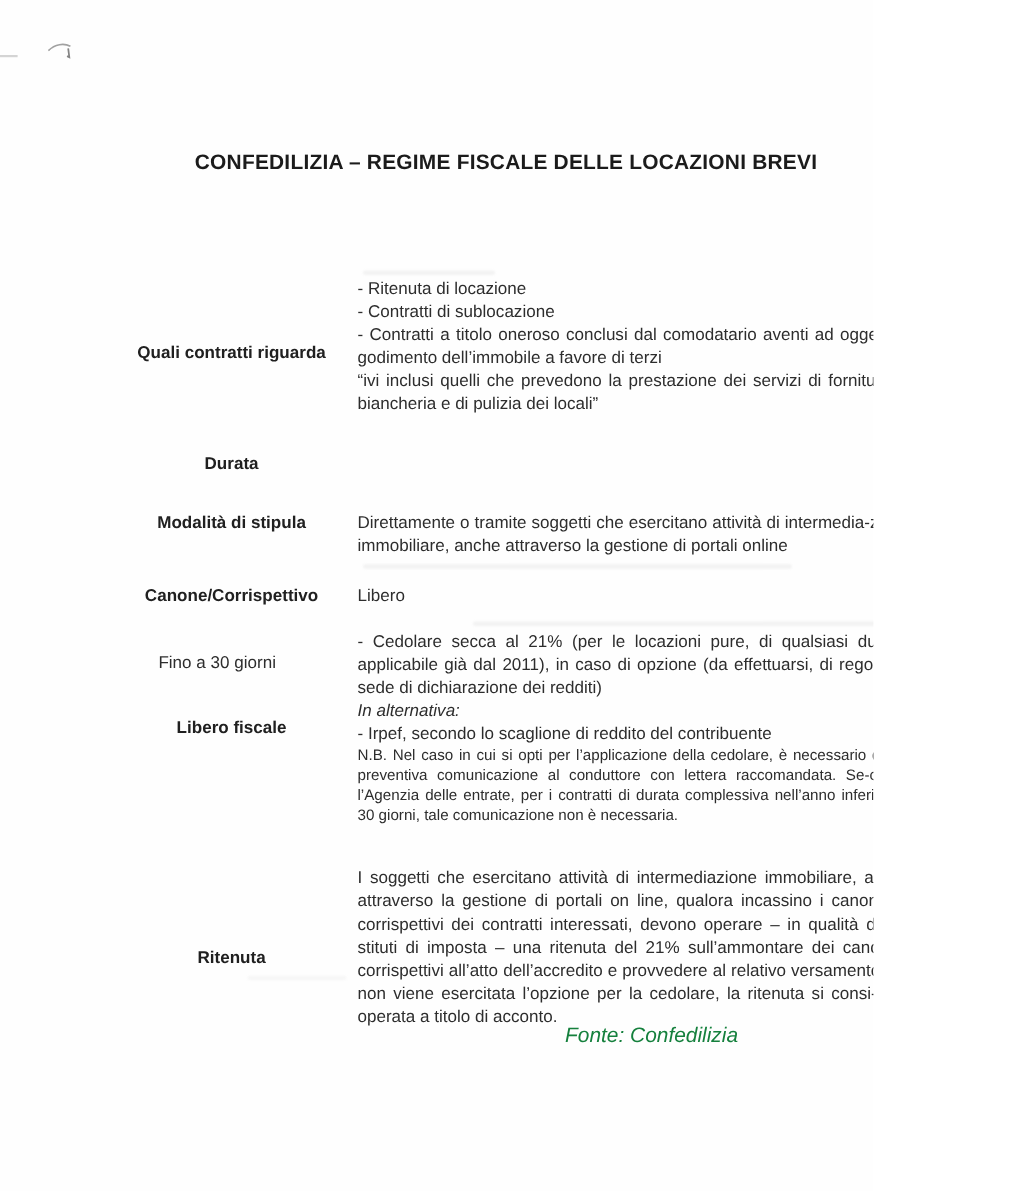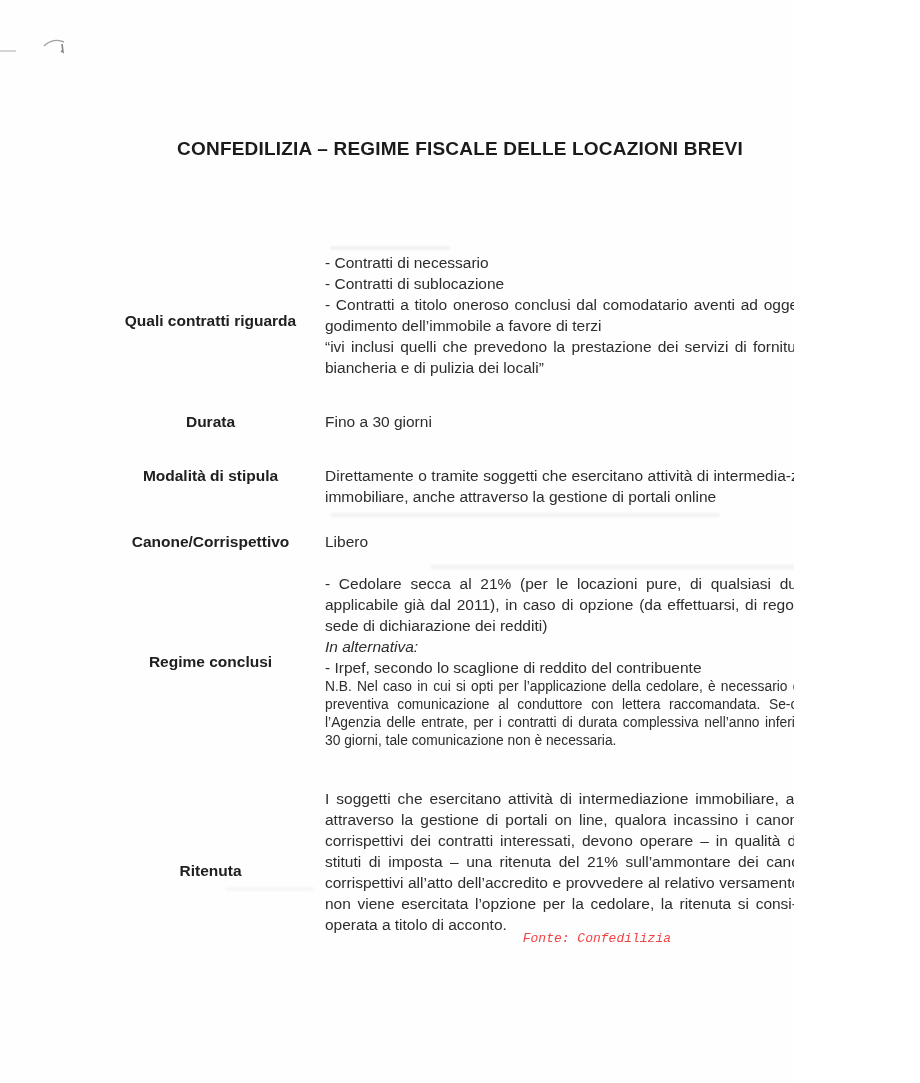--- a/index.html
+++ b/index.html
@@ -26,30 +26,30 @@
   .just{text-align:justify;}
   .ital{font-style:italic;}
   .small{font-size:13.8px;line-height:18px;}
   .gap14{margin-top:14px;}
   .gap12{margin-top:12px;}
   .gap10{margin-top:10px;}
   
   .row-soggetti{top:200px;}
   .row-contratti{top:252px;}
   .row-contratti .label{margin-top:58px;}
-  .row-durata{top:411px;}
+  .row-durata{top:411px;flex-direction:column;}
   .row-modalita{top:465px;}
   .row-canone{top:531px;}
   .row-regime{top:573px;}
   .row-regime .label{margin-top:78px;}
   .row-ritenuta{top:788px;}
   .row-ritenuta .label{margin-top:72px;}
   .doc-footer{
     position:absolute;top:931px;right:123px;
-    font-size:13px;font-style:italic;color:#ef4444;font-family:Liberation Mono, monospace;
+    font-size:19px;font-style:italic;color:#15803d;
   }
   
   .artifact{position:absolute;pointer-events:none;}
   .squiggle{top:36px;left:42px;}
   .edge-dash{top:50px;left:0;width:16px;height:2px;background:#c9c9c9;opacity:.8;}
   .speck-1{top:31px;left:905px;width:5px;height:4px;background:#b9b9b9;opacity:.8;border-radius:1px;}
   .speck-2{top:58px;left:897px;width:5px;height:5px;background:#ababab;opacity:.8;border-radius:1px;}
   .smudge{background:#e9e9e9;opacity:.55;border-radius:2px;filter:blur(1px);}
   .smudge-1{top:246px;left:330px;width:120px;height:4px;}
   .smudge-2{top:513px;left:330px;width:390px;height:4px;}
@@ -74,21 +74,21 @@
   <div class="artifact smudge smudge-4"></div>
 
   <div class="doc-header">
     <div class="doc-title">CONFEDILIZIA – REGIME FISCALE DELLE LOCAZIONI BREVI</div>
   </div>
 
 
   <div class="row row-contratti">
     <div class="label">Quali contratti riguarda</div>
     <div class="value">
-      <p>- Contratti di necessario</p>
+      <p>- Ritenuta di locazione</p>
       <p>- Contratti di sublocazione</p>
       <p class="just">- Contratti a titolo oneroso conclusi dal comodatario aventi ad oggetto il godimento dell’immobile a favore di terzi</p>
       <p class="just gap14">“ivi inclusi quelli che prevedono la prestazione dei servizi di fornitura di biancheria e di pulizia dei locali”</p>
     </div>
   </div>
 
   <div class="row row-durata">
     <div class="label">Durata</div>
     <div class="value">
       <p>Fino a 30 giorni</p>
@@ -103,21 +103,21 @@
   </div>
 
   <div class="row row-canone">
     <div class="label">Canone/Corrispettivo</div>
     <div class="value">
       <p>Libero</p>
     </div>
   </div>
 
   <div class="row row-regime">
-    <div class="label">Regime conclusi</div>
+    <div class="label">Libero fiscale</div>
     <div class="value">
       <p class="just">- Cedolare secca al 21% (per le locazioni pure, di qualsiasi durata, applicabile già dal 2011), in caso di opzione (da effettuarsi, di regola, in sede di dichiarazione dei redditi)</p>
       <p class="ital gap12">In alternativa:</p>
       <p>- Irpef, secondo lo scaglione di reddito del contribuente</p>
       <p class="just small gap10">N.B. Nel caso in cui si opti per l’applicazione della cedolare, è necessario darne preventiva comunicazione al conduttore con lettera raccomandata. Se-condo l’Agenzia delle entrate, per i contratti di durata complessiva nell’anno inferiore a 30 giorni, tale comunicazione non è necessaria.</p>
     </div>
   </div>
 
   <div class="row row-ritenuta">
     <div class="label">Ritenuta</div>

